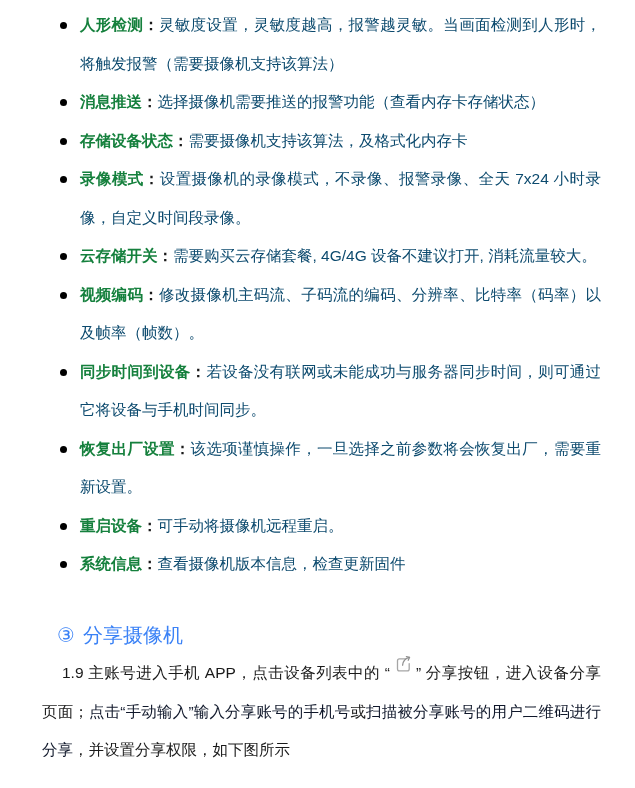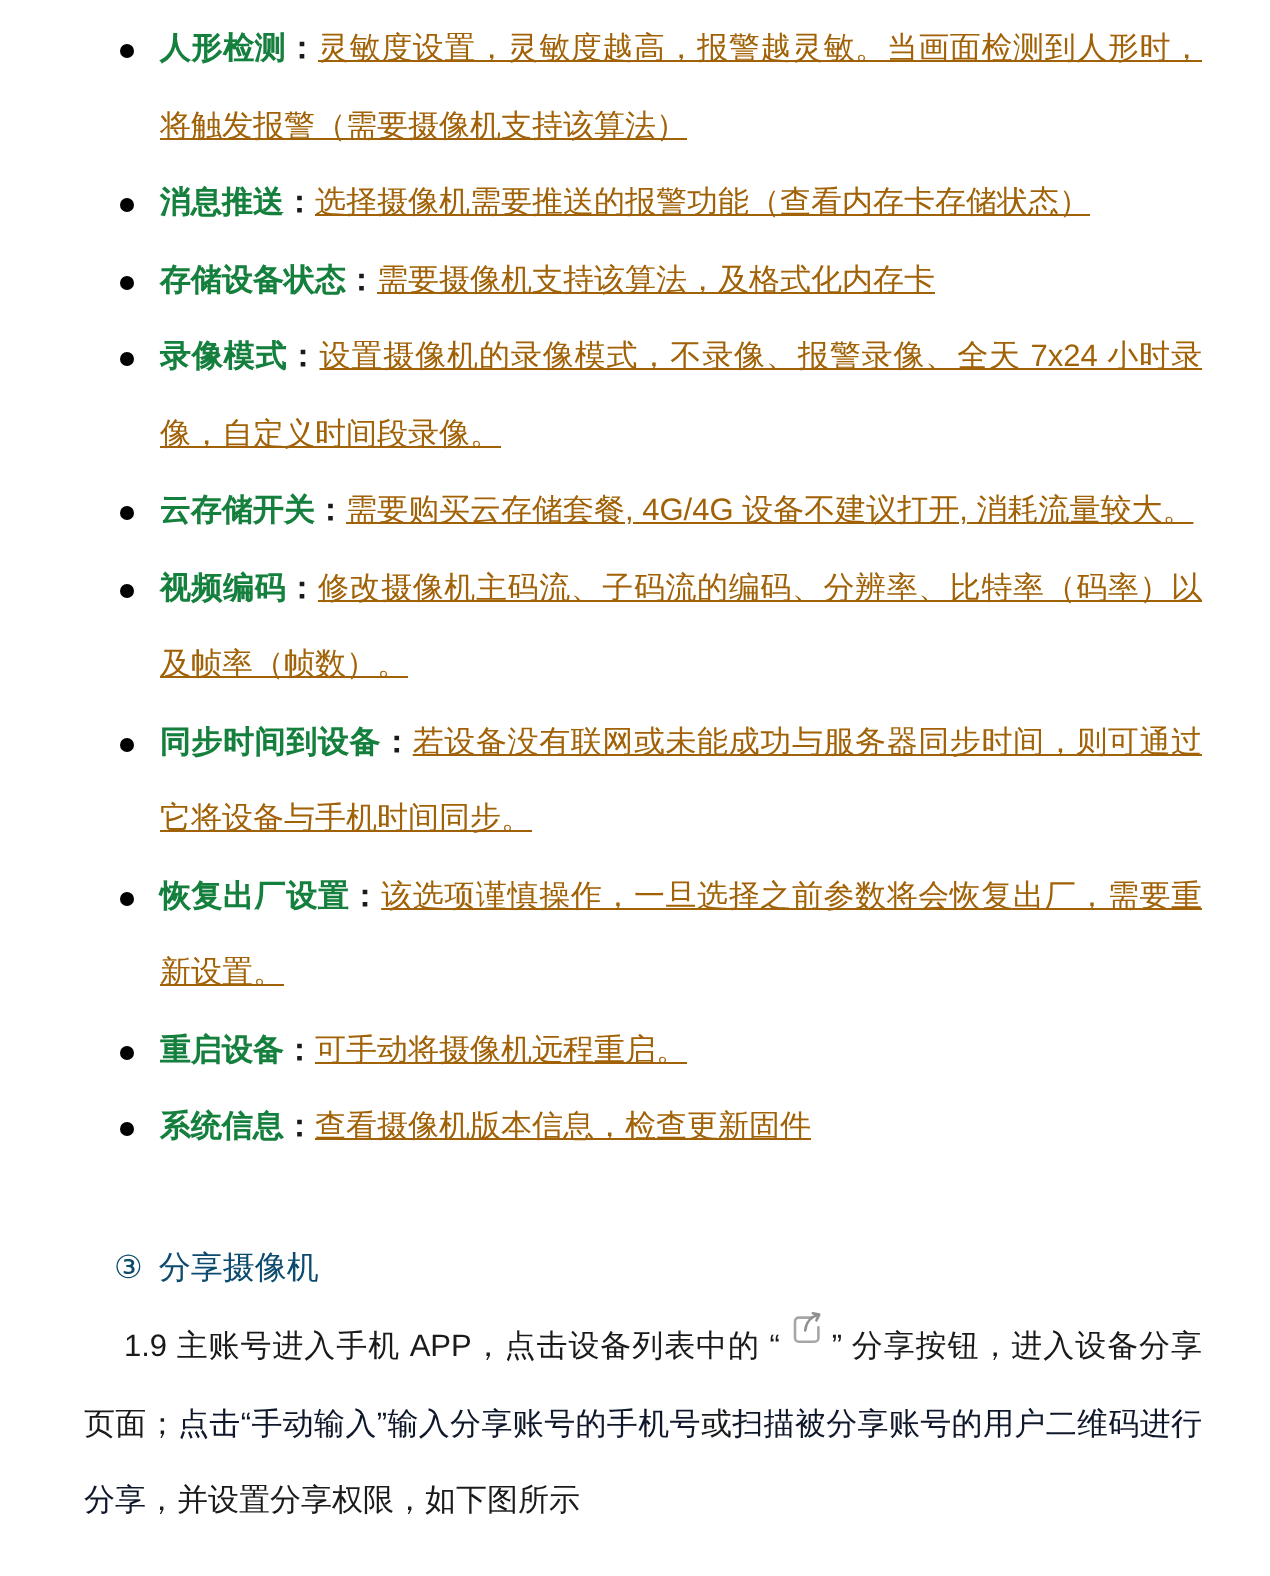--- a/index.html
+++ b/index.html
@@ -45,29 +45,28 @@
   }
   .term {
     color: #15803d;
     font-weight: bold;
   }
   .sep {
     color: #1a1a1a;
     font-weight: bold;
   }
   .desc {
-    color: #a16207;
-    text-decoration: underline;
+    color: #0c4a6e;
   }
   .section-heading {
     margin-top: 32px;
     padding-left: 15px;
-    font-size: 16px;
+    font-size: 20px;
     line-height: 38.5px;
-    color: #0c4a6e;
+    color: #3b82f6;
   }
   .section-heading .sec-marker { margin-right: 8px; }
   .para {
     margin: 0;
     font-size: 15.5px;
     line-height: 38.5px;
     text-indent: 20px;
     text-align: justify;
     line-break: strict;
     color: #1a1a1a;

